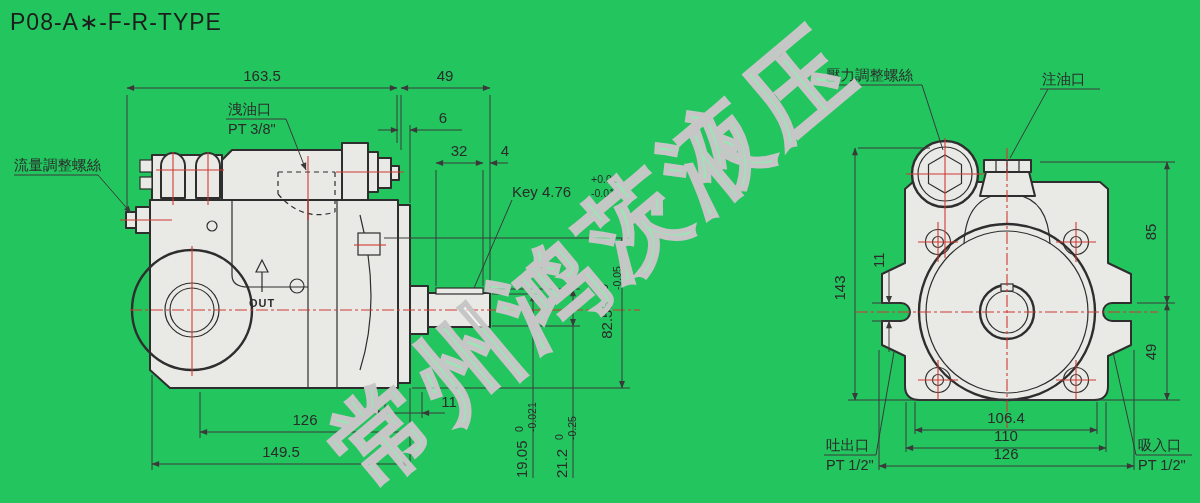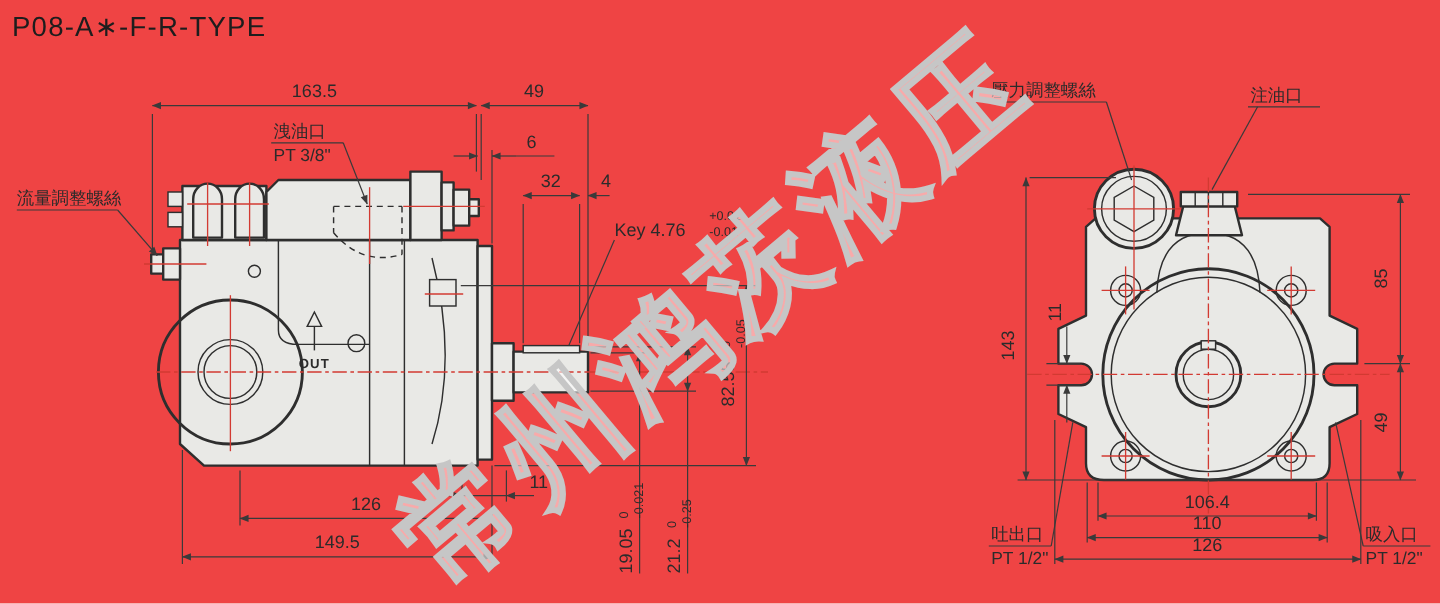--- a/index.html
+++ b/index.html
@@ -1,16 +1,16 @@
 <!DOCTYPE html>
 <html><head>
 <meta charset="utf-8">
 <style>
   html,body{margin:0;padding:0;background:#ffffff;}
-  .page{position:relative;width:1200px;height:503px;background:#ef4444;overflow:hidden;
+  .page{position:relative;width:1200px;height:503px;background:#22c55e;overflow:hidden;
         font-family:"Liberation Sans","DejaVu Sans",sans-serif;}
   svg text{font-family:"Liberation Sans","DejaVu Sans",sans-serif;fill:#2b2b2b;}
   .title-text{font-size:23px;letter-spacing:1px;fill:#1d1d1d;}
   .dt{font-size:15px;}
   .dts{font-size:10.5px;}
   .lbl{font-size:14.5px;}
   .out-t{font-size:11px;font-weight:bold;letter-spacing:1px;}
   .ol{stroke:#2e2e2e;stroke-width:2;fill:#e9e9e6;stroke-linejoin:round;}
   .olh{stroke:#2e2e2e;stroke-width:2.4;fill:none;}
   .ol2{stroke:#2e2e2e;stroke-width:1.2;fill:none;}

